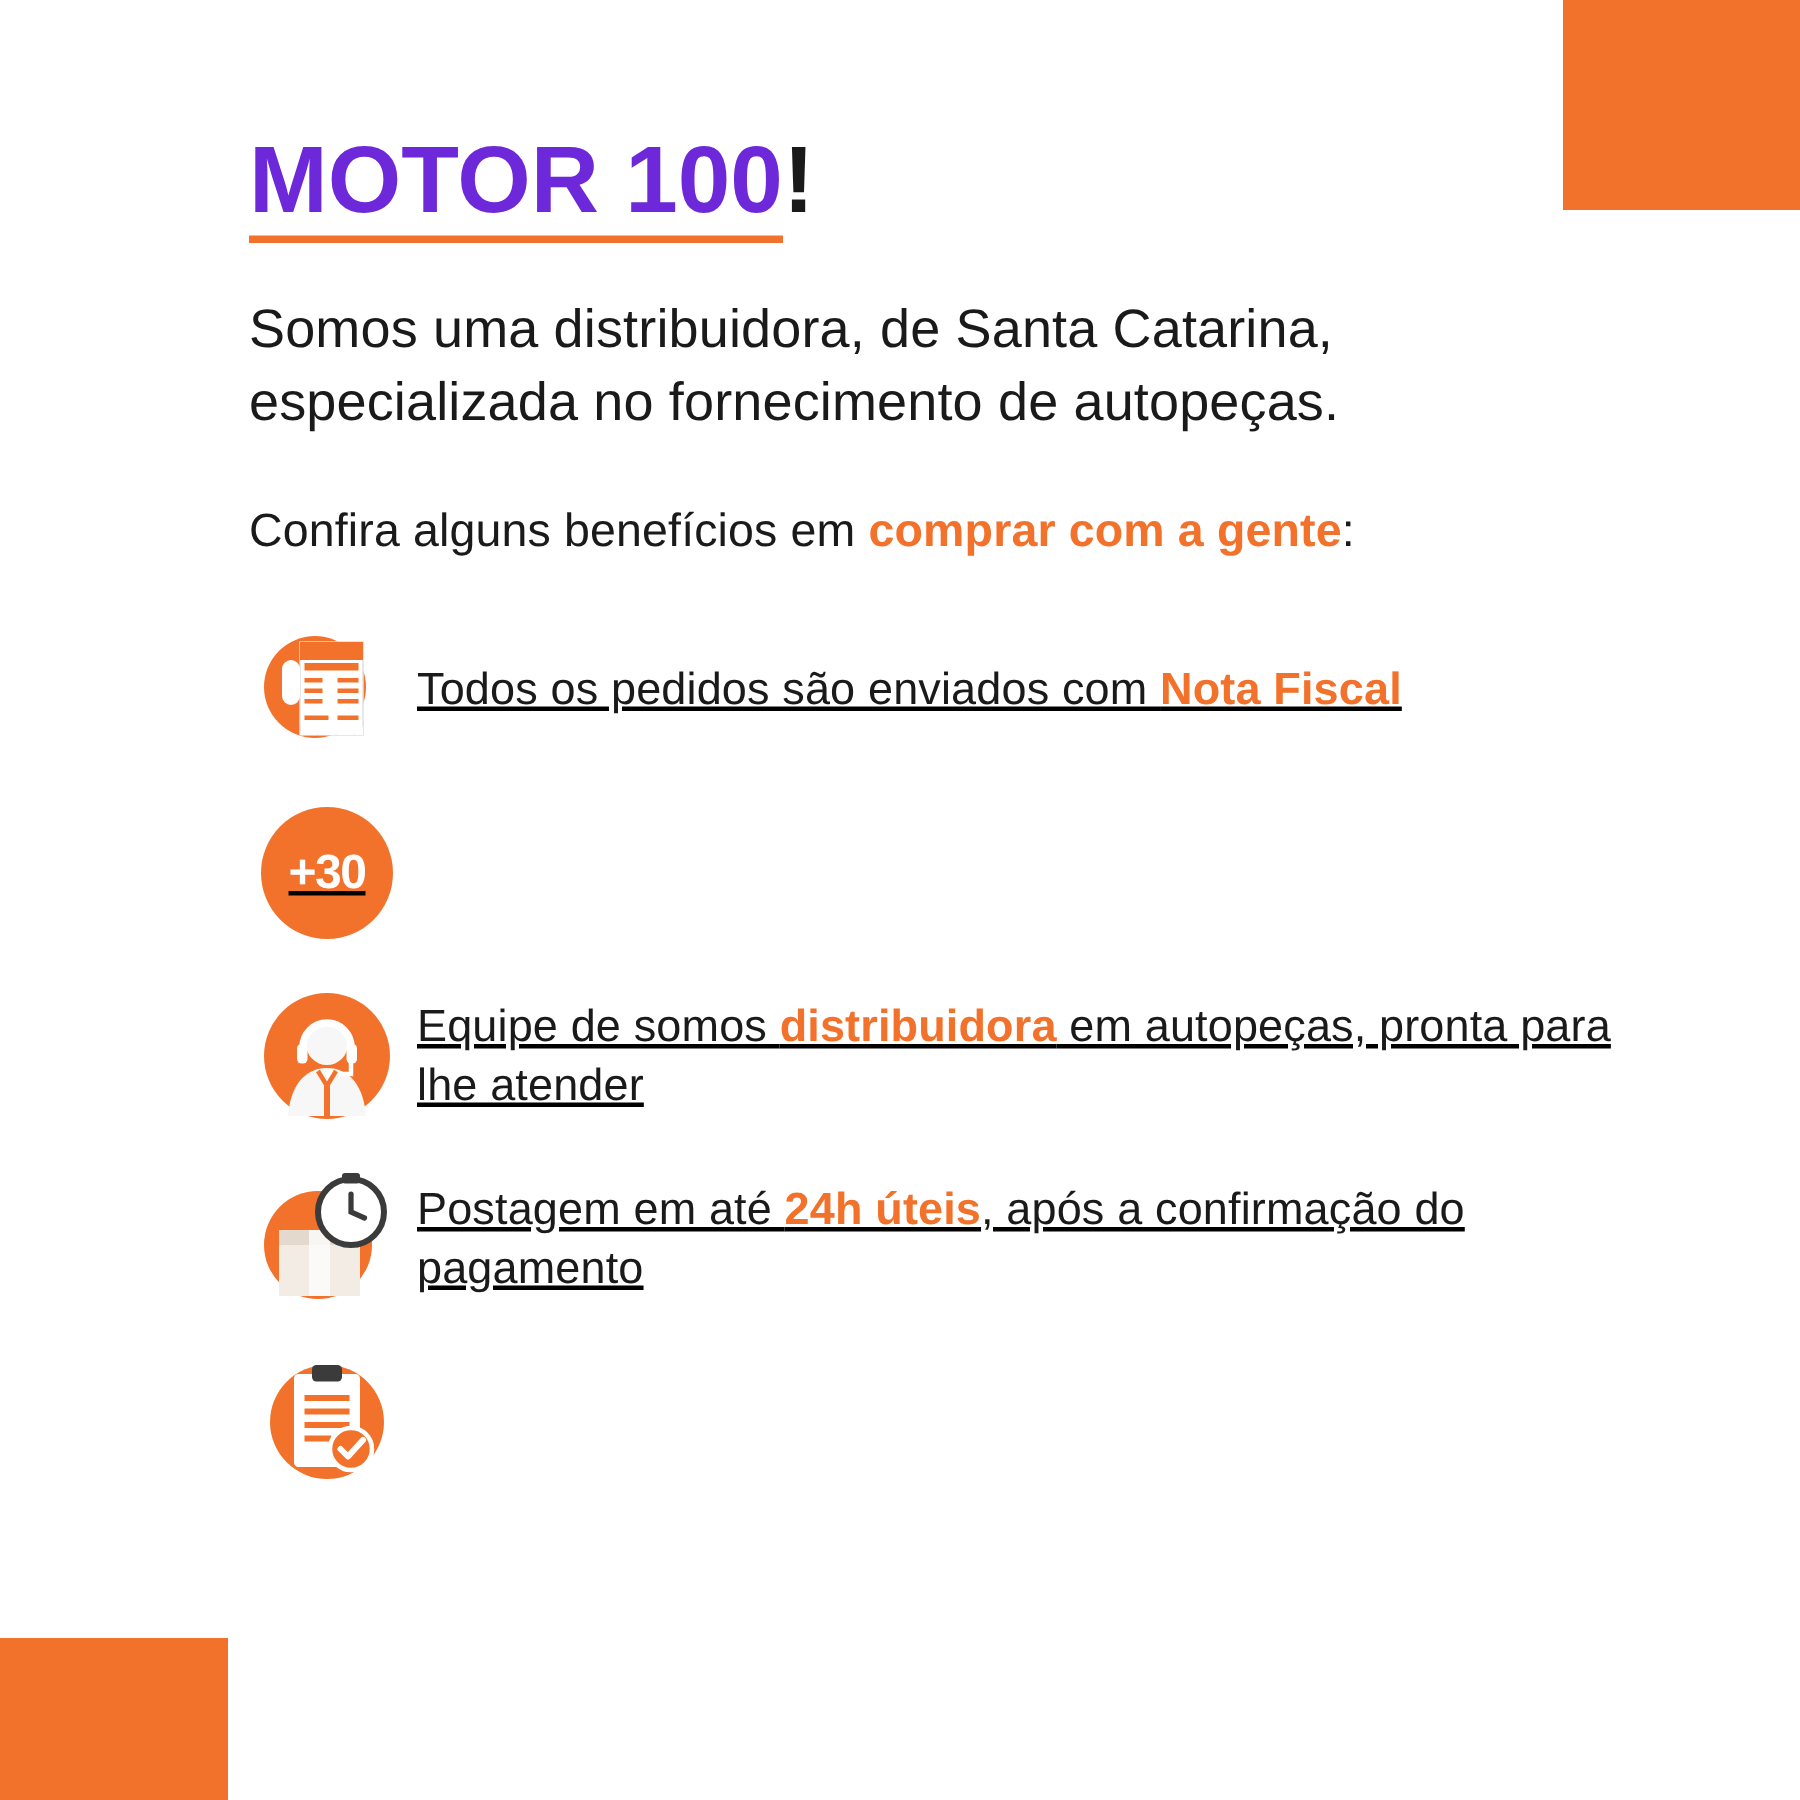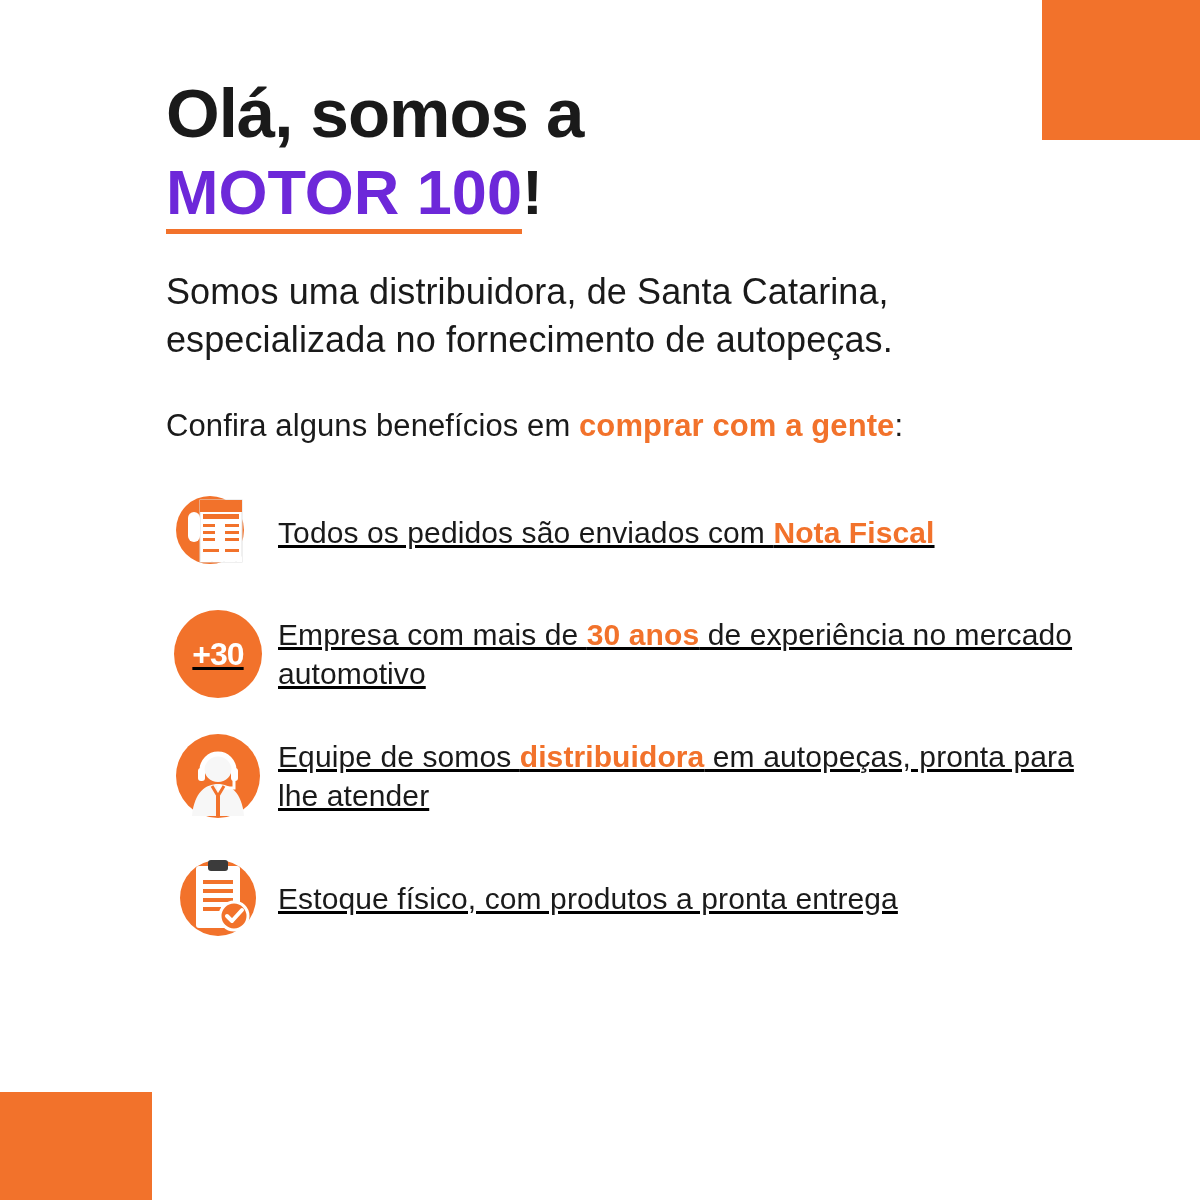--- a/index.html
+++ b/index.html
@@ -132,21 +132,20 @@
   svg { display: block; }
 </style>
 </head>
 <body>
 
 <div class="corner-block corner-top-right"></div>
 <div class="corner-block corner-bottom-left"></div>
 
 <div class="content">
 
-  <h1 class="headline-1">Olá, somos a</h1>
 
   <h2 class="headline-2">
     <span class="brand">MOTOR 100</span><span>!</span>
   </h2>
 
   <p class="lede">Somos uma distribuidora, de Santa Catarina, especializada no fornecimento de autopeças.</p>
 
   <p class="benefits-intro">
     <span>Confira alguns benefícios em </span><span class="hl">comprar com a gente</span><span>:</span>
   </p>
@@ -176,23 +175,20 @@
       </div>
       <div class="btext">
         <span>Todos os pedidos são enviados com </span><span class="hl">Nota Fiscal</span><span></span>
       </div>
     </div>
 
     <div class="benefit">
       <div class="icon-wrap">
         <div class="badge30">+30</div>
       </div>
-      <div class="btext">
-        <span>Empresa com mais de </span><span class="hl">30 anos</span><span> de experiência no mercado automotivo</span>
-      </div>
     </div>
 
     <div class="benefit">
       <div class="icon-wrap">
         <svg width="92" height="92" viewBox="0 0 92 92">
           <circle cx="46" cy="46" r="42" fill="#F2722B"></circle>
           <circle cx="46" cy="38" r="14" fill="#f7f7f7"></circle>
           <path d="M20 86 C22 62 34 54 46 54 C58 54 70 62 72 86 Z" fill="#f7f7f7"></path>
           <path d="M30 40 a16 16 0 0 1 32 0" fill="none" stroke="#ffffff" stroke-width="5"></path>
           <rect x="26" y="38" width="7" height="13" rx="3" fill="#ffffff"></rect>
@@ -201,36 +197,49 @@
           <circle cx="48" cy="58" r="3" fill="#ffffff"></circle>
           <path d="M40 56 L46 66 L52 56" fill="none" stroke="#F2722B" stroke-width="3"></path>
           <path d="M46 66 L46 86" stroke="#F2722B" stroke-width="4"></path>
         </svg>
       </div>
       <div class="btext">
         <span>Equipe de somos </span><span class="hl">distribuidora</span><span> em autopeças, pronta para lhe atender</span>
       </div>
     </div>
 
+    <div class="benefit">
+      <div class="icon-wrap">
+        <svg width="100" height="96" viewBox="0 0 100 96">
+          <circle cx="44" cy="52" r="36" fill="#F2722B"></circle>
+          <rect x="18" y="48" width="54" height="38" fill="#f2ece4"></rect>
+          <rect x="18" y="42" width="54" height="10" fill="#e3d9cc"></rect>
+          <rect x="38" y="42" width="14" height="44" fill="#ffffff" opacity="0.75"></rect>
+          <circle cx="66" cy="30" r="22" fill="#ffffff" stroke="#3b3b3b" stroke-width="4"></circle>
+          <rect x="60" y="4" width="12" height="7" rx="2" fill="#3b3b3b"></rect>
+          <path d="M66 18 L66 30 L75 34" stroke="#3b3b3b" stroke-width="3.5" fill="none" stroke-linecap="round"></path>
+        </svg>
+      </div>
+      <div class="btext">
+        <span>Postagem em até </span><span class="hl">24h úteis</span><span>, após a confirmação do pagamento</span>
+      </div>
+    </div>
 
     <div class="benefit">
       <div class="icon-wrap">
         <svg width="92" height="92" viewBox="0 0 92 92">
           <circle cx="46" cy="46" r="38" fill="#F2722B"></circle>
           <rect x="24" y="14" width="44" height="62" rx="3" fill="#ffffff"></rect>
           <rect x="36" y="8" width="20" height="11" rx="3" fill="#3b3b3b"></rect>
           <g fill="#F2722B">
             <rect x="31" y="28" width="30" height="4"></rect>
             <rect x="31" y="37" width="30" height="4"></rect>
             <rect x="31" y="46" width="30" height="4"></rect>
             <rect x="31" y="55" width="18" height="4"></rect>
           </g>
           <circle cx="62" cy="64" r="14" fill="#F2722B" stroke="#ffffff" stroke-width="3"></circle>
           <path d="M55 64 L60 69 L70 58" stroke="#ffffff" stroke-width="4" fill="none" stroke-linecap="round" stroke-linejoin="round"></path>
         </svg>
       </div>
-      <div class="btext">
-        <span>Estoque físico, com produtos a pronta entrega</span><span class="hl"></span><span></span>
-      </div>
     </div>
 
   </div>
 </div>
 
 </body></html>

